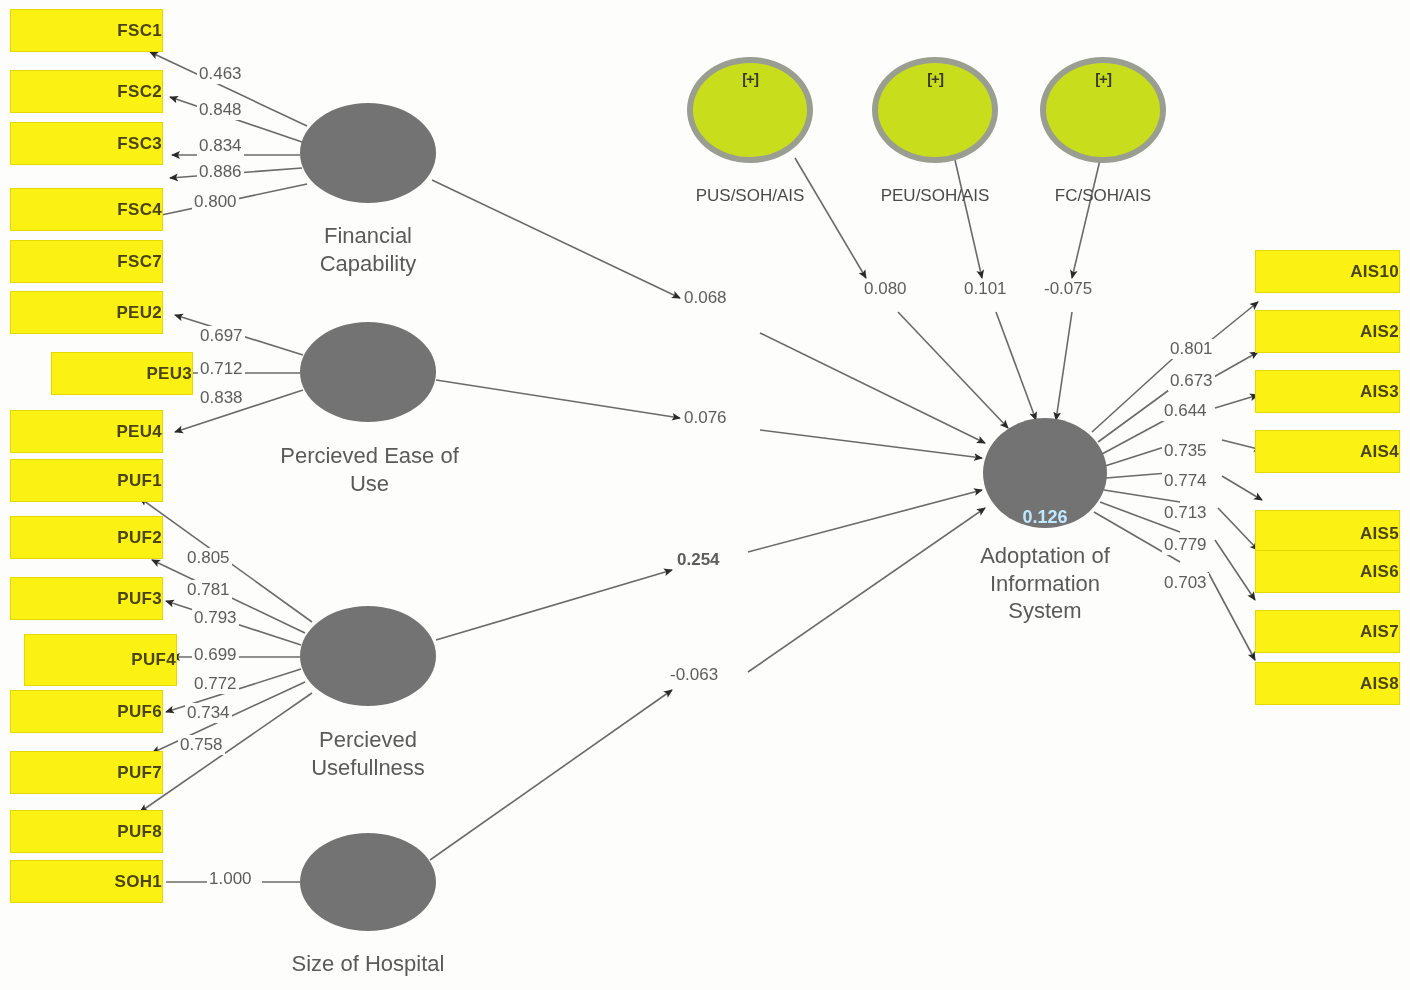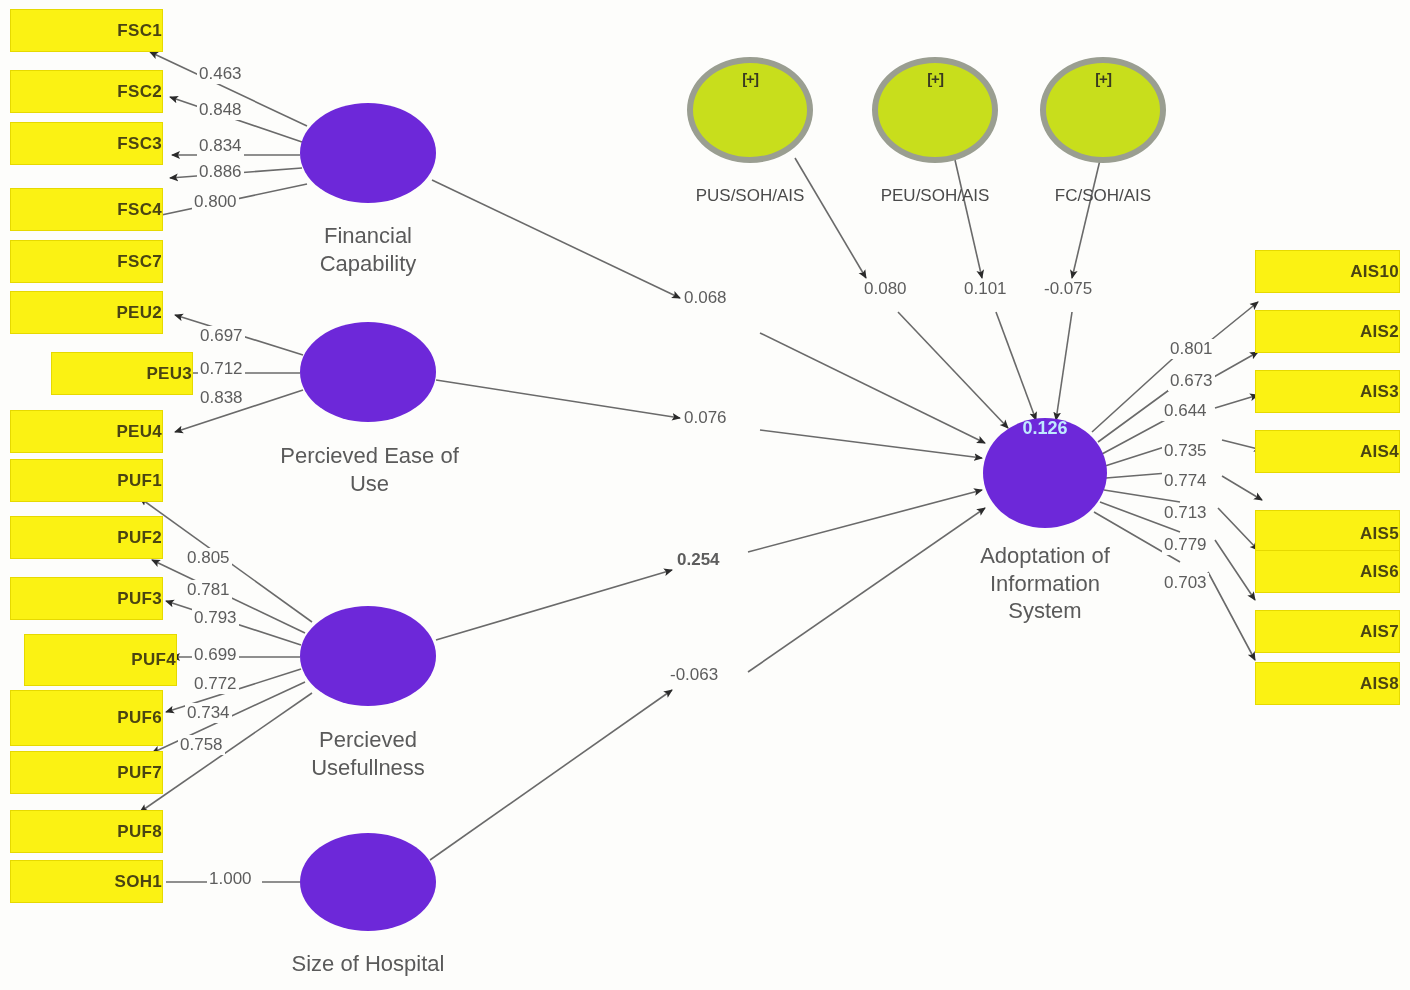--- a/index.html
+++ b/index.html
@@ -38,24 +38,24 @@
     font-weight: bold;
     color: #4a4412;
     letter-spacing: 0.3px;
     z-index: 3;
   }
 
   
   .latent {
     position: absolute;
     box-sizing: border-box;
-    background: #6d28d9;
+    background: #737373;
     border-radius: 50%;
     display: flex;
-    align-items: flex-start;
+    align-items: flex-end;
     justify-content: center;
     z-index: 4;
   }
   .latent .rsq {
     color: #bfe9ff;
     font-size: 18px;
     font-weight: bold;
   }
   .latent-label {
     position: absolute;
@@ -205,21 +205,21 @@
   </div>
   <div class="indicator" style="left:10px;top:516px;width:153px;height:43px;">
     <span>PUF2</span>
   </div>
   <div class="indicator" style="left:10px;top:577px;width:153px;height:43px;">
     <span>PUF3</span>
   </div>
   <div class="indicator" style="left:24px;top:634px;width:153px;height:52px;">
     <span>PUF4</span>
   </div>
-  <div class="indicator" style="left:10px;top:690px;width:153px;height:56px;padding-left:13px;">
+  <div class="indicator" style="left:10px;top:690px;width:153px;height:43px;padding-left:13px;">
     <span>PUF6</span>
   </div>
   <div class="indicator" style="left:10px;top:751px;width:153px;height:43px;">
     <span>PUF7</span>
   </div>
   <div class="indicator" style="left:10px;top:810px;width:153px;height:43px;">
     <span>PUF8</span>
   </div>
   <div class="indicator" style="left:10px;top:860px;width:153px;height:43px;padding-left:8px;">
     <span>SOH1</span>

